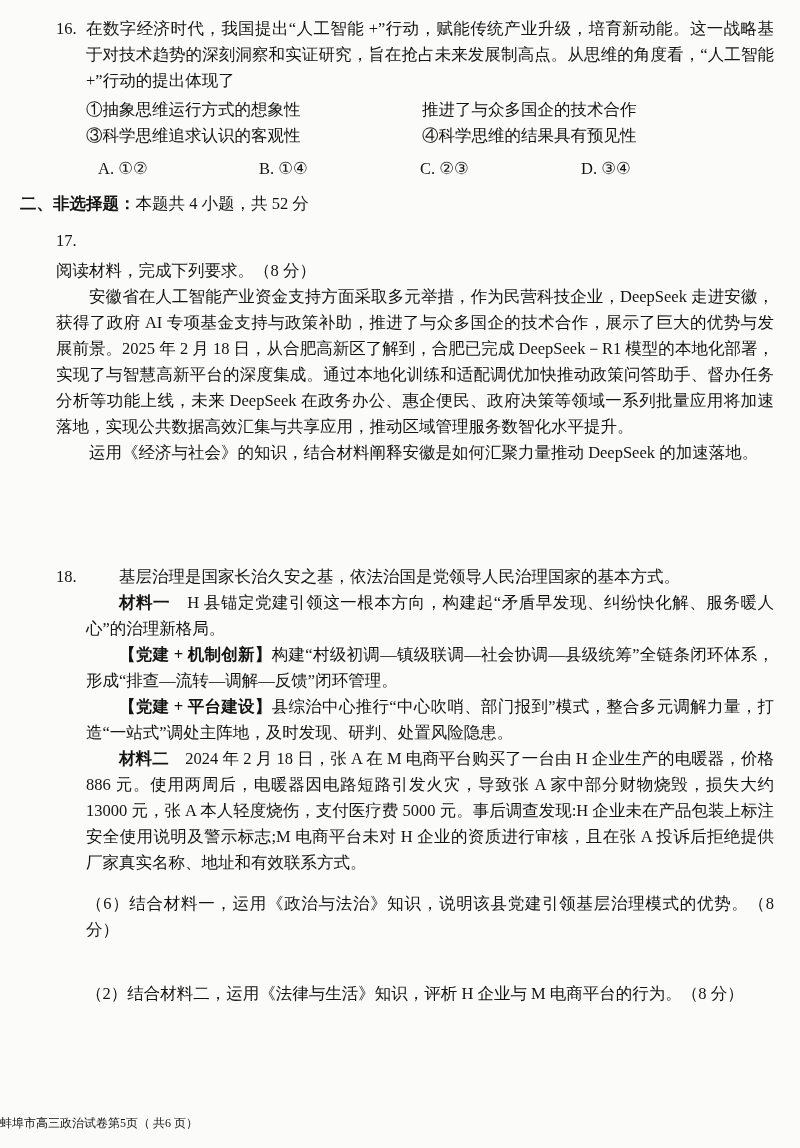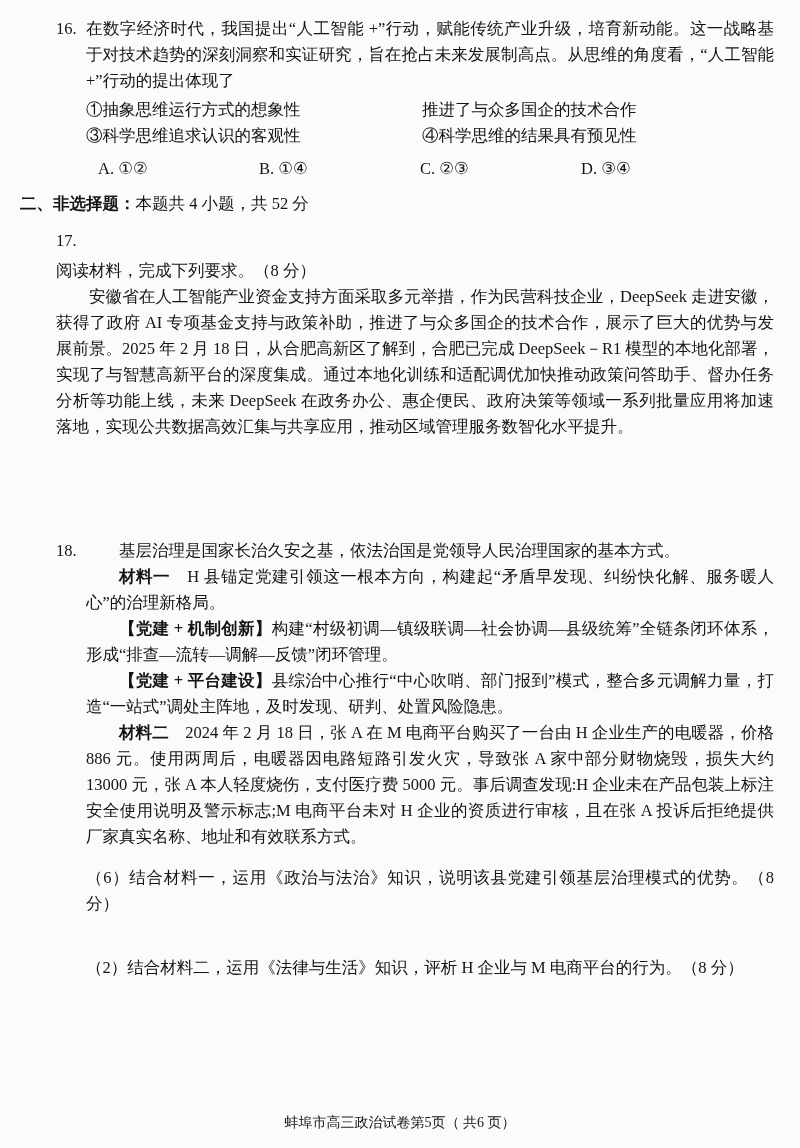--- a/index.html
+++ b/index.html
@@ -28,21 +28,21 @@
   .choices { display: grid; grid-template-columns: repeat(4, 161px); padding-left: 12px; margin-top: 7px; }
   .section-title { margin-top: 9px; }
   .section-title b { font-weight: bold; }
   .q17 { margin-top: 11px; flex-direction: column; }
   .answer-gap-17 { height: 98px; }
   .plabel { font-weight: bold; }
   .subq1 { margin-top: 15px; }
   .subq2 { margin-top: 38px; }
   .footer {
     position: absolute; left: 0; right: 0; bottom: 12px;
-    text-align: center; font-size: 14px;
+    text-align: left; font-size: 12px;
   }
 </style>
 </head>
 <body>
 
 <div class="page">
 
   <div class="q">
     <span class="qnum">16.</span>
     <div class="qbody">
@@ -62,20 +62,21 @@
     </div>
   </div>
 
   <p class="section-title"><b>二、非选择题：</b><span>本题共 4 小题，共 52 分</span></p>
 
   <div class="q q17">
     <span class="qnum">17.</span>
     <div class="qbody">
       <p>阅读材料，完成下列要求。（8 分）</p>
       <p class="indent">安徽省在人工智能产业资金支持方面采取多元举措，作为民营科技企业，DeepSeek 走进安徽，获得了政府 AI 专项基金支持与政策补助，推进了与众多国企的技术合作，展示了巨大的优势与发展前景。2025 年 2 月 18 日，从合肥高新区了解到，合肥已完成 DeepSeek－R1 模型的本地化部署，实现了与智慧高新平台的深度集成。通过本地化训练和适配调优加快推动政策问答助手、督办任务分析等功能上线，未来 DeepSeek 在政务办公、惠企便民、政府决策等领域一系列批量应用将加速落地，实现公共数据高效汇集与共享应用，推动区域管理服务数智化水平提升。</p>
+      <p class="indent">运用《经济与社会》的知识，结合材料阐释安徽是如何汇聚力量推动 DeepSeek 的加速落地。</p>
     </div>
   </div>
 
   <div class="answer-gap-17"></div>
 
   <div class="q">
     <span class="qnum">18.</span>
     <div class="qbody">
       <p class="indent">基层治理是国家长治久安之基，依法治国是党领导人民治理国家的基本方式。</p>
       <p class="indent"><span class="plabel">材料一　</span><span>H 县锚定党建引领这一根本方向，构建起“矛盾早发现、纠纷快化解、服务暖人心”的治理新格局。</span></p>

